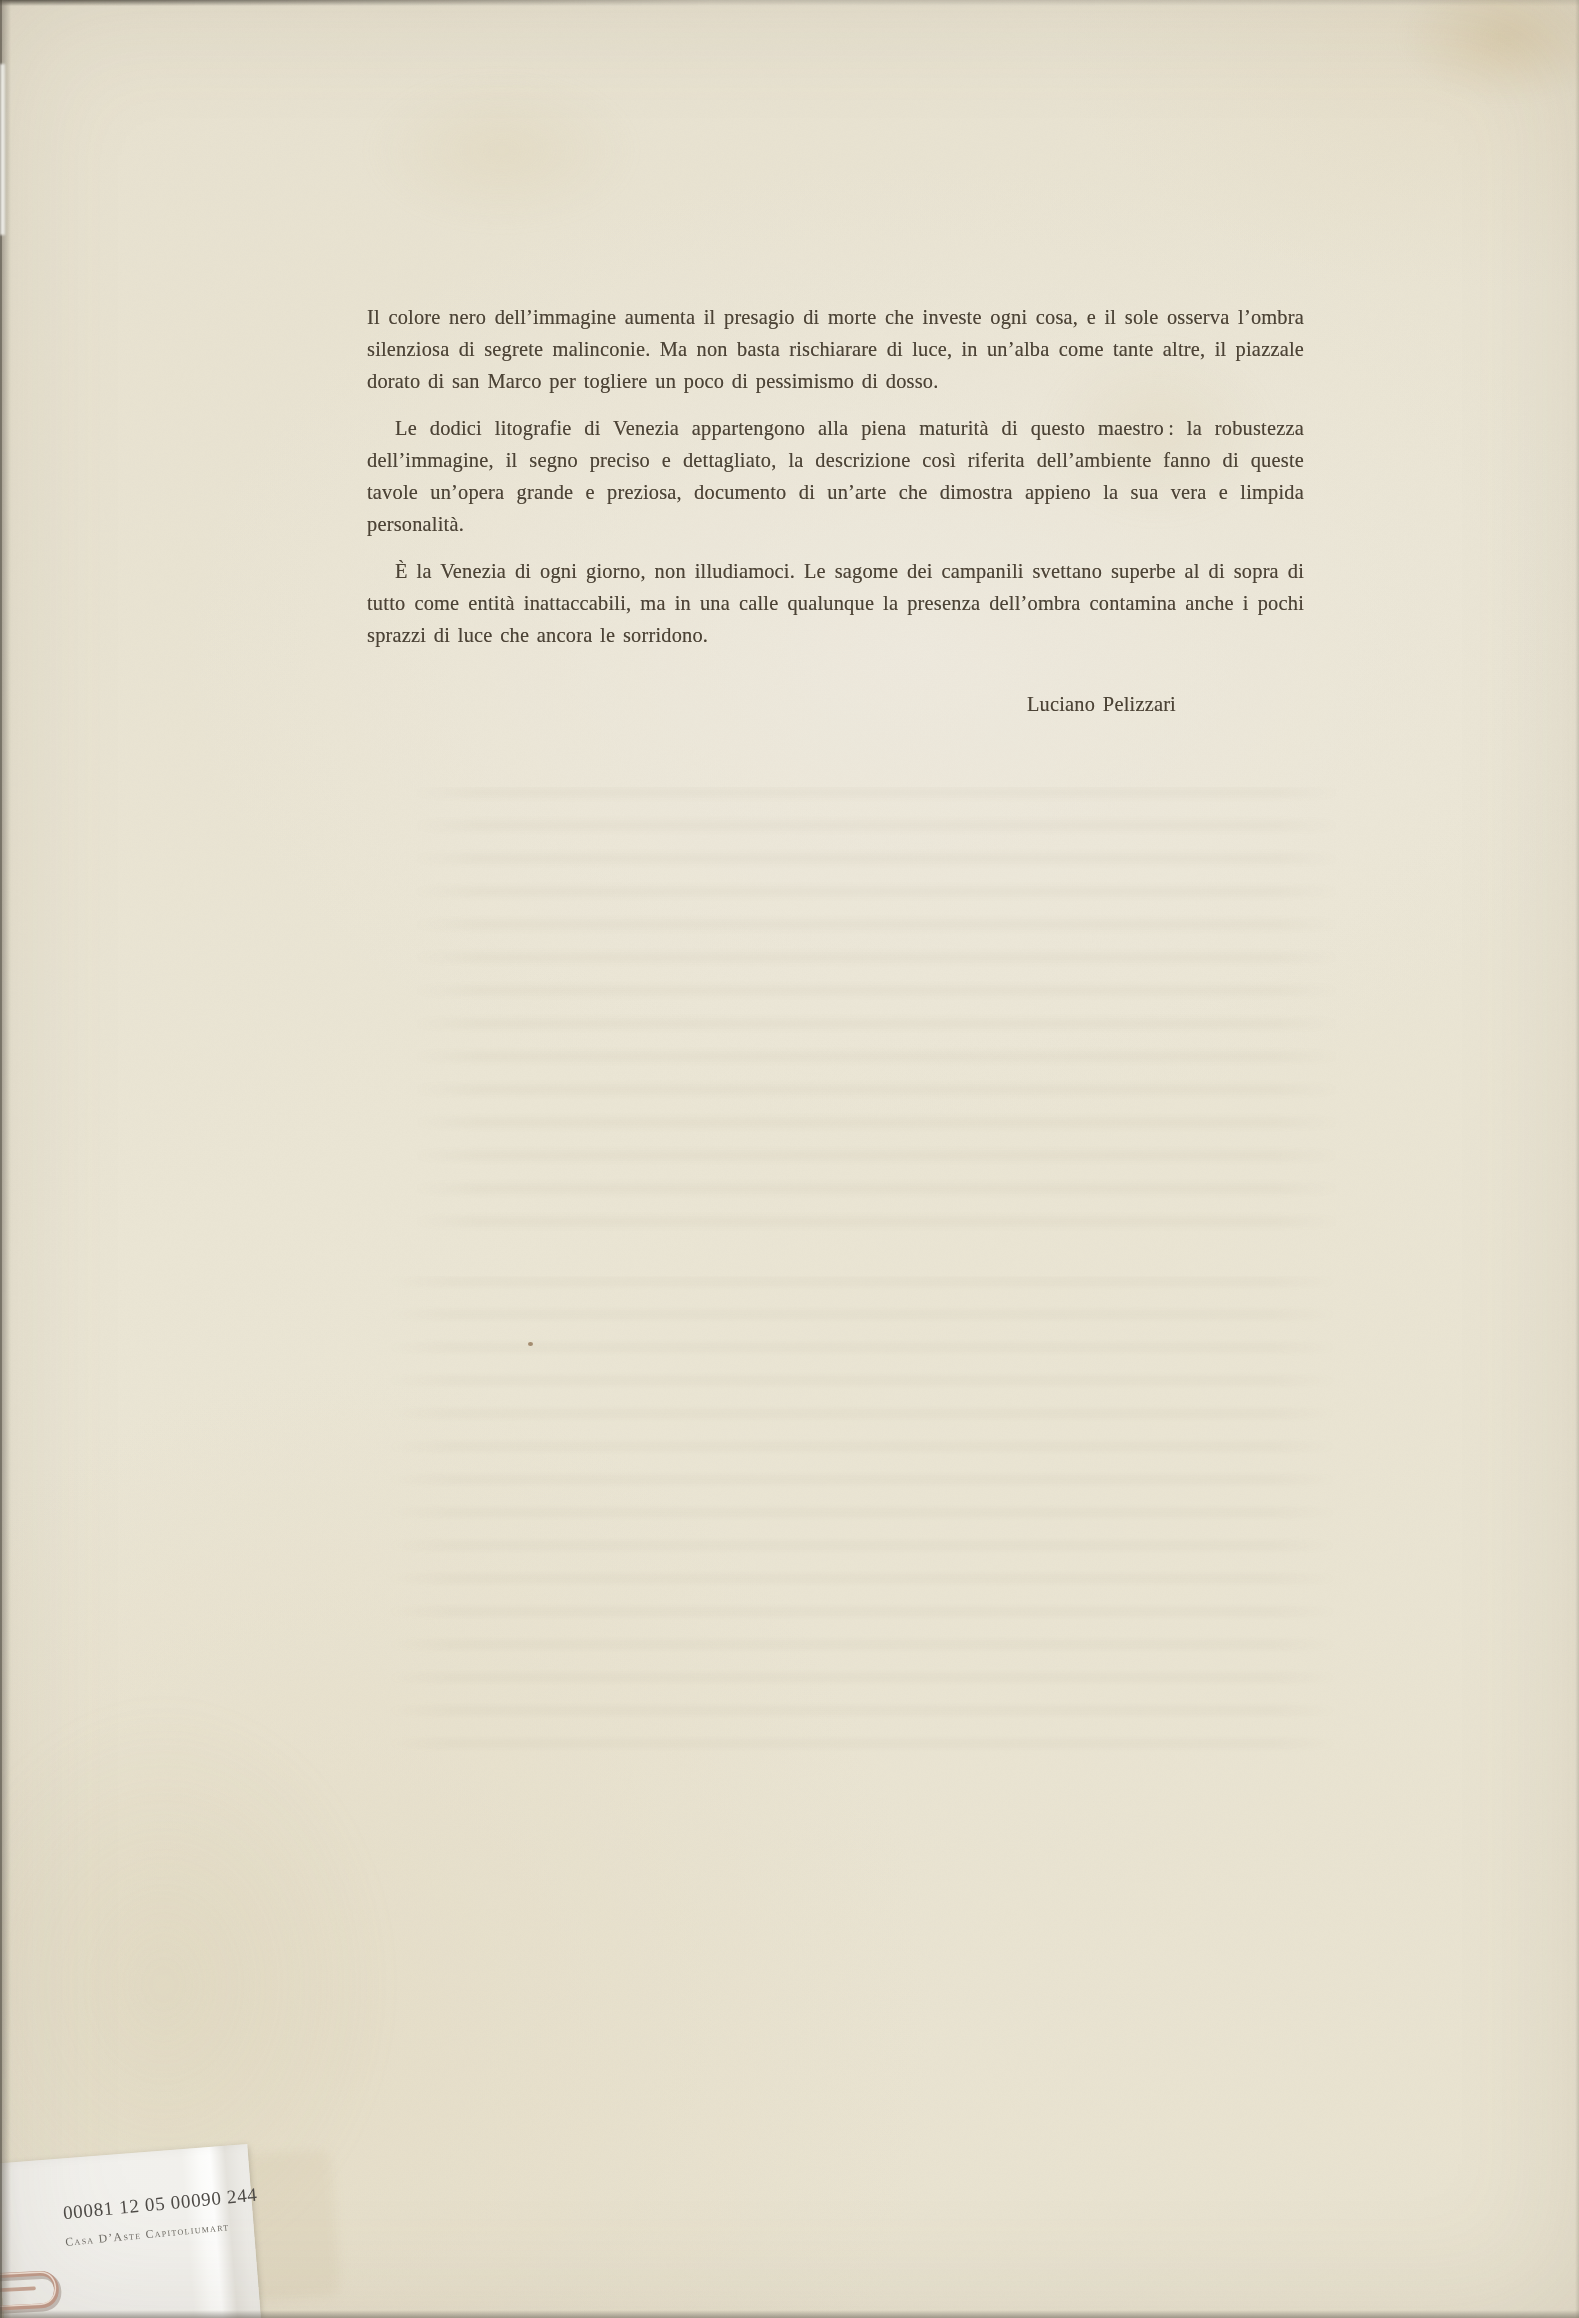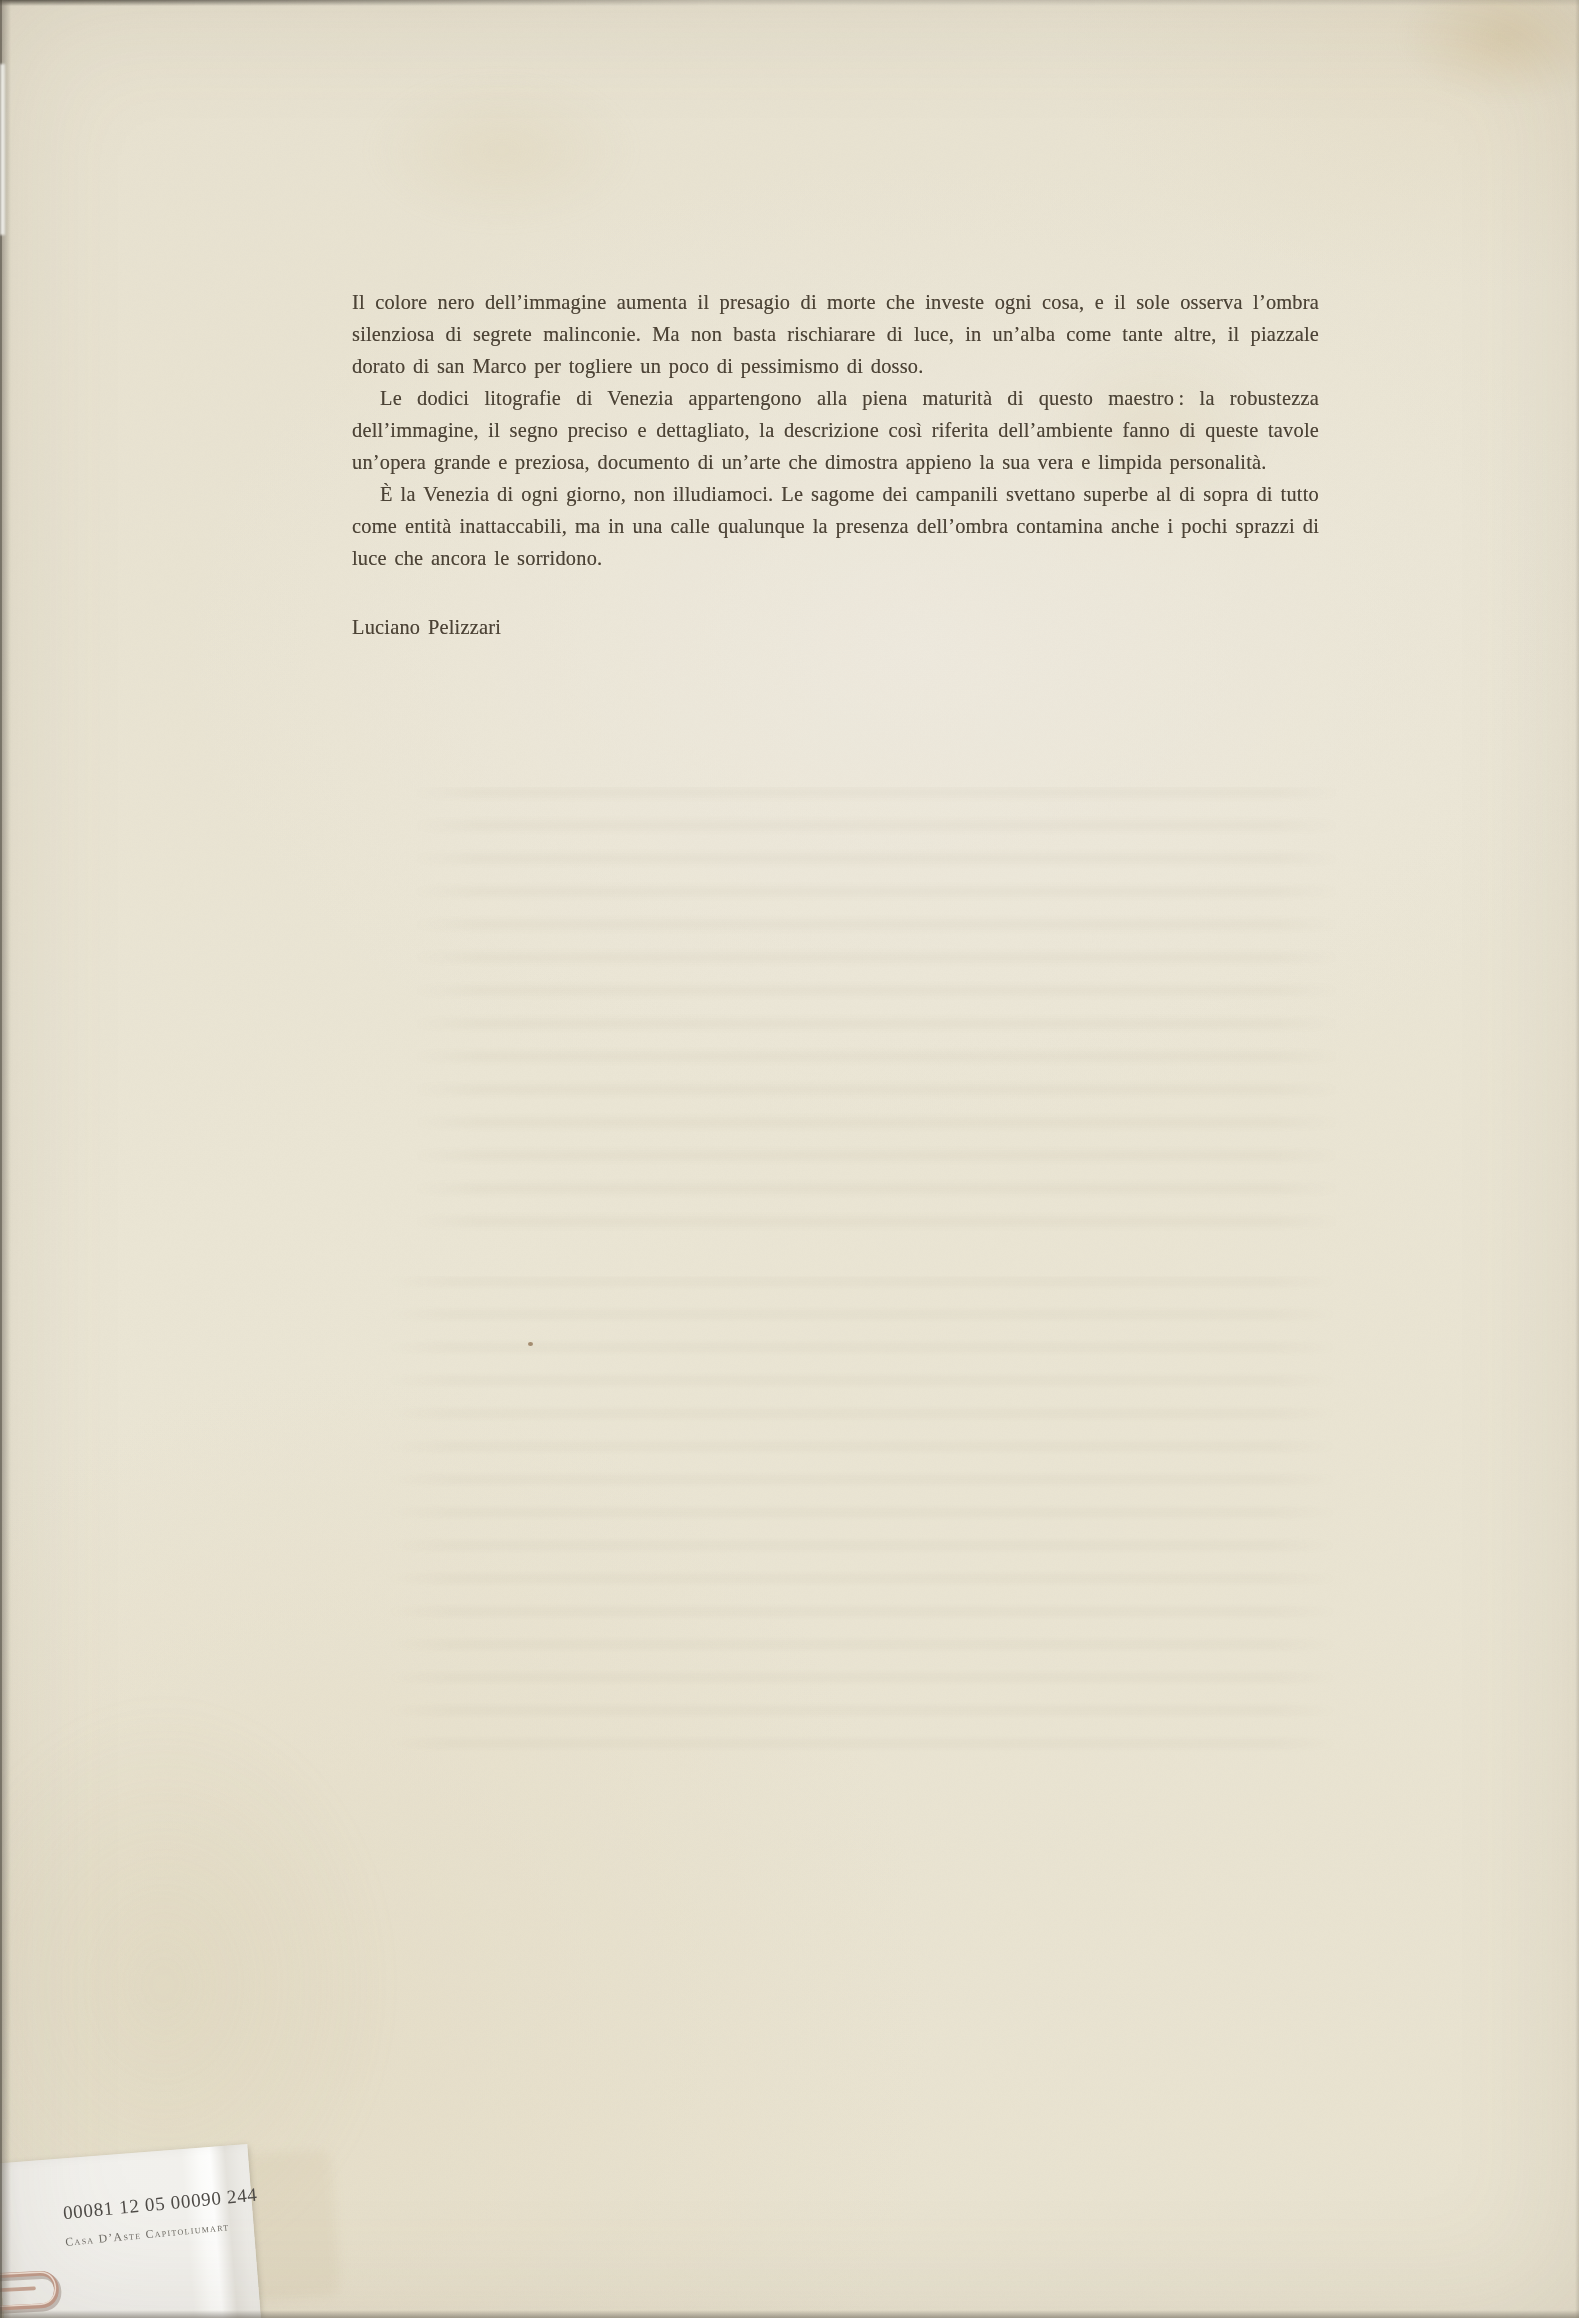--- a/index.html
+++ b/index.html
@@ -103,25 +103,25 @@
   .text-block {
     position: absolute;
     left: 352px; top: 286px; width: 967px;
     font-size: 20.4px; line-height: 32px;
     color: #4c4336;
     text-align: justify;
     word-spacing: 2.4px;
     letter-spacing: 0.2px;
     text-shadow: 0 0 0.6px rgba(76,67,54,0.55);
   }
-  .text-block p { margin: 0; }
+  .text-block p { margin: 15px; }
   .text-block p.indent { text-indent: 28px; }
   .signature {
     margin-top: 37px;
-    text-align: left;
+    text-align: right;
     padding-right: 143px;
   }
 
   
   .sticker {
     position: absolute;
     left: -8.2px; top: 2164px;
     width: 256px; height: 175px;
     transform: rotate(-4.5deg);
     transform-origin: left top;

